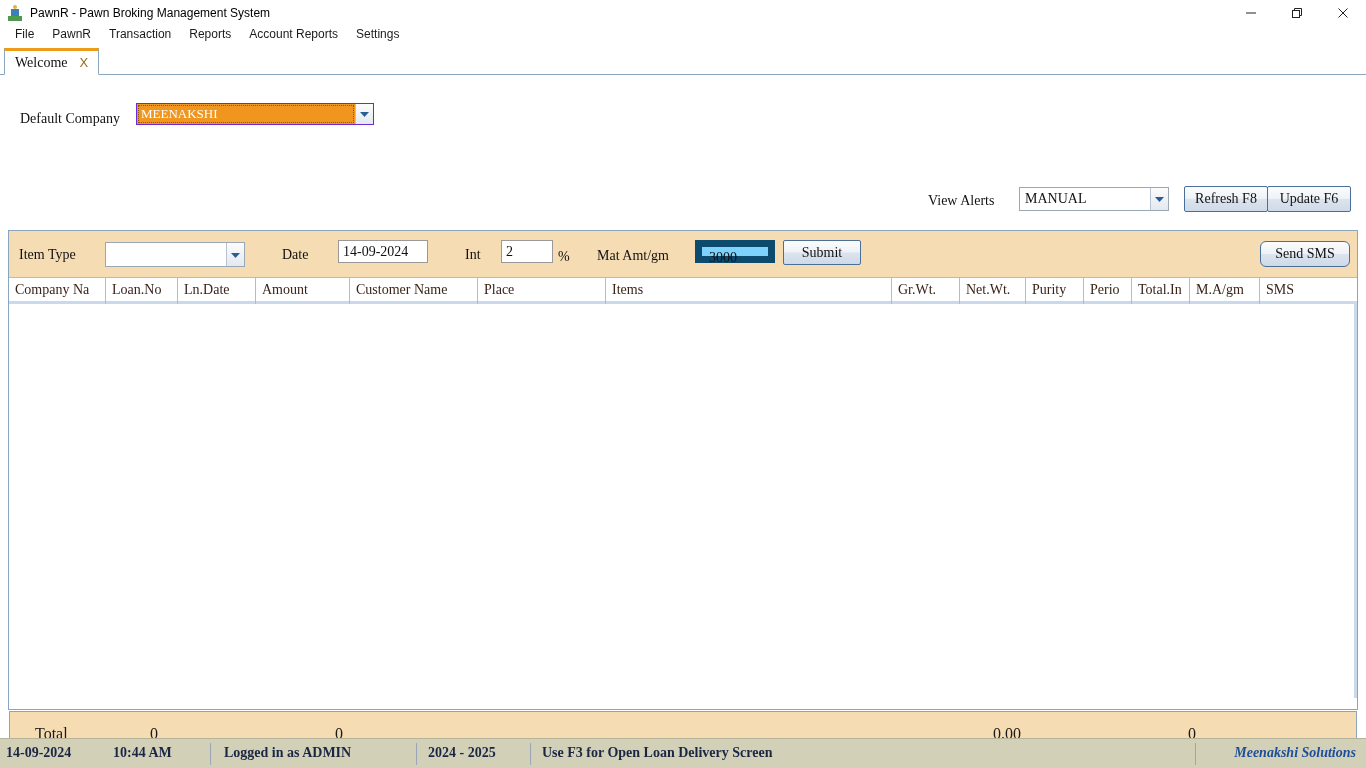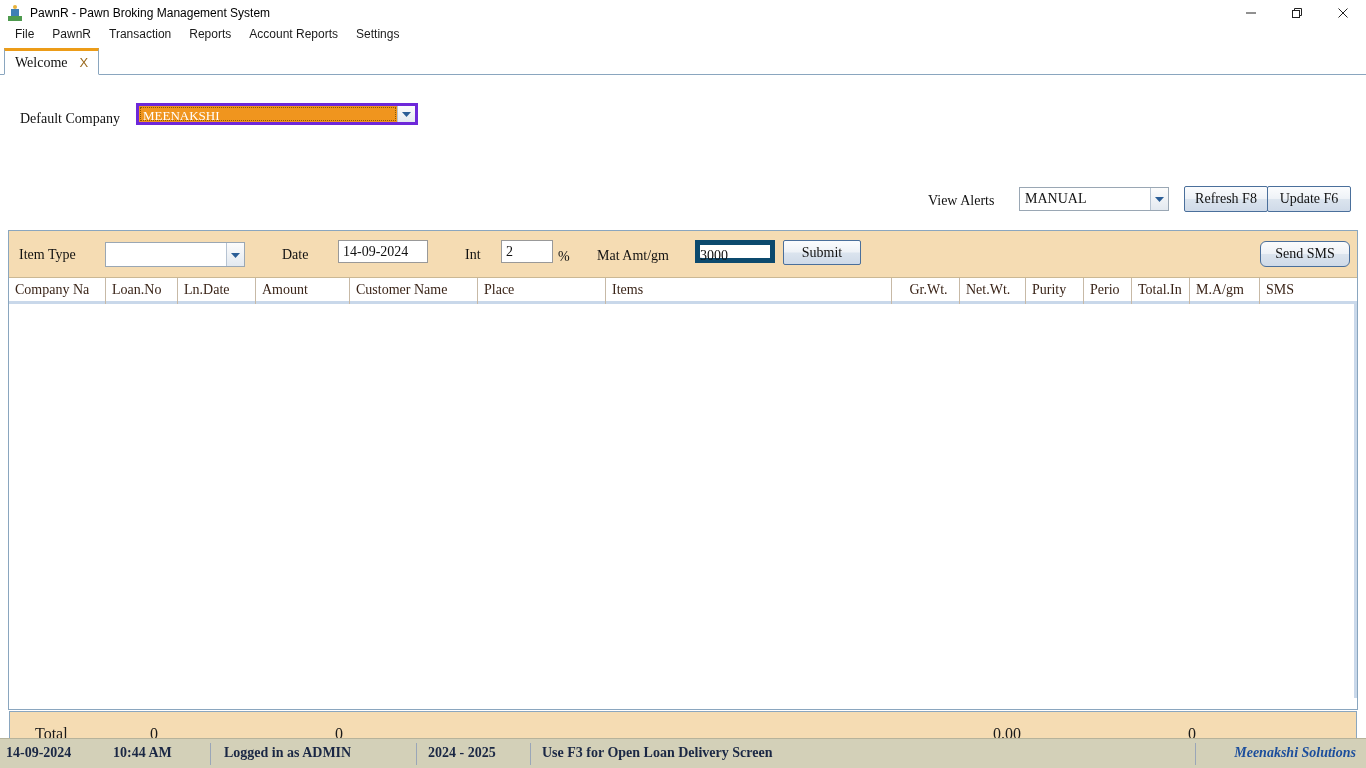--- a/index.html
+++ b/index.html
@@ -111,22 +111,22 @@
   #header-row {
     height: 58px;
     position: relative;
   }
   #lbl-default-company {
     position: absolute; left: 20px; top: 36px;
     font-size: 14px; color: #111;
   }
   #cmb-default-company {
     position: absolute; left: 136px; top: 28px;
-    width: 282px; height: 22px;
-    border: 3px solid #6d28d9;
+    width: 238px; height: 22px;
+    border: 1px solid #6d28d9;
     background: #ffffff;
     display: flex;
   }
   #cmb-default-company .cmb-text {
     flex: 1;
     background: #f0951e;
     color: #ffffff;
     font-size: 13px;
     padding-left: 4px;
     line-height: 20px;
@@ -216,23 +216,23 @@
     width: 52px; height: 23px;
     border: 1px solid #999; background: #fff;
     font-family: "Liberation Serif", serif; font-size: 14px;
     color: #111; padding-left: 4px; line-height: 21px;
   }
   #lbl-pct { left: 549px; top: 18px; font-size: 12px; }
   #lbl-mat-amt { left: 588px; top: 17px; }
   #inp-mat-amt {
     position: absolute; left: 686px; top: 9px;
     width: 80px; height: 23px;
-    border: 5px solid #0c4a6e; background: #ffffff;
+    border: 7px solid #0c4a6e; background: #7dd3fc;
     font-family: "Liberation Serif", serif; font-size: 14px;
-    color: #111; padding-left: 0; line-height: 21px;
+    color: #111; padding-left: 7px; line-height: 21px;
   }
   #btn-submit {
     position: absolute; left: 774px; top: 9px;
     width: 78px; height: 25px;
   }
   #btn-send-sms {
     position: absolute; left: 1251px; top: 10px;
     width: 90px; height: 26px; border-radius: 6px;
   }
 
@@ -451,21 +451,21 @@
     </div>
 
     <div id="grid-header">
         <div class="gh" style="width: 96px;">Company Na</div>
         <div class="gh" style="width: 72px;">Loan.No</div>
         <div class="gh" style="width: 78px;">Ln.Date</div>
         <div class="gh" style="width: 94px;">Amount</div>
         <div class="gh" style="width: 128px;">Customer Name</div>
         <div class="gh" style="width: 128px;">Place</div>
         <div class="gh" style="width: 286px;">Items</div>
-        <div class="gh" style="width: 68px; text-align: center;">Gr.Wt.</div>
+        <div class="gh" style="width: 68px;">Gr.Wt.</div>
         <div class="gh" style="width: 66px;">Net.Wt.</div>
         <div class="gh" style="width: 58px;">Purity</div>
         <div class="gh" style="width: 48px;">Perio</div>
         <div class="gh" style="width: 58px;">Total.In</div>
         <div class="gh" style="width: 70px;">M.A/gm</div>
         <div class="gh" style="width: 90px;">SMS</div>
       </div>
 
     <div id="grid-body">
       <div id="grid-scroll-right"></div>

